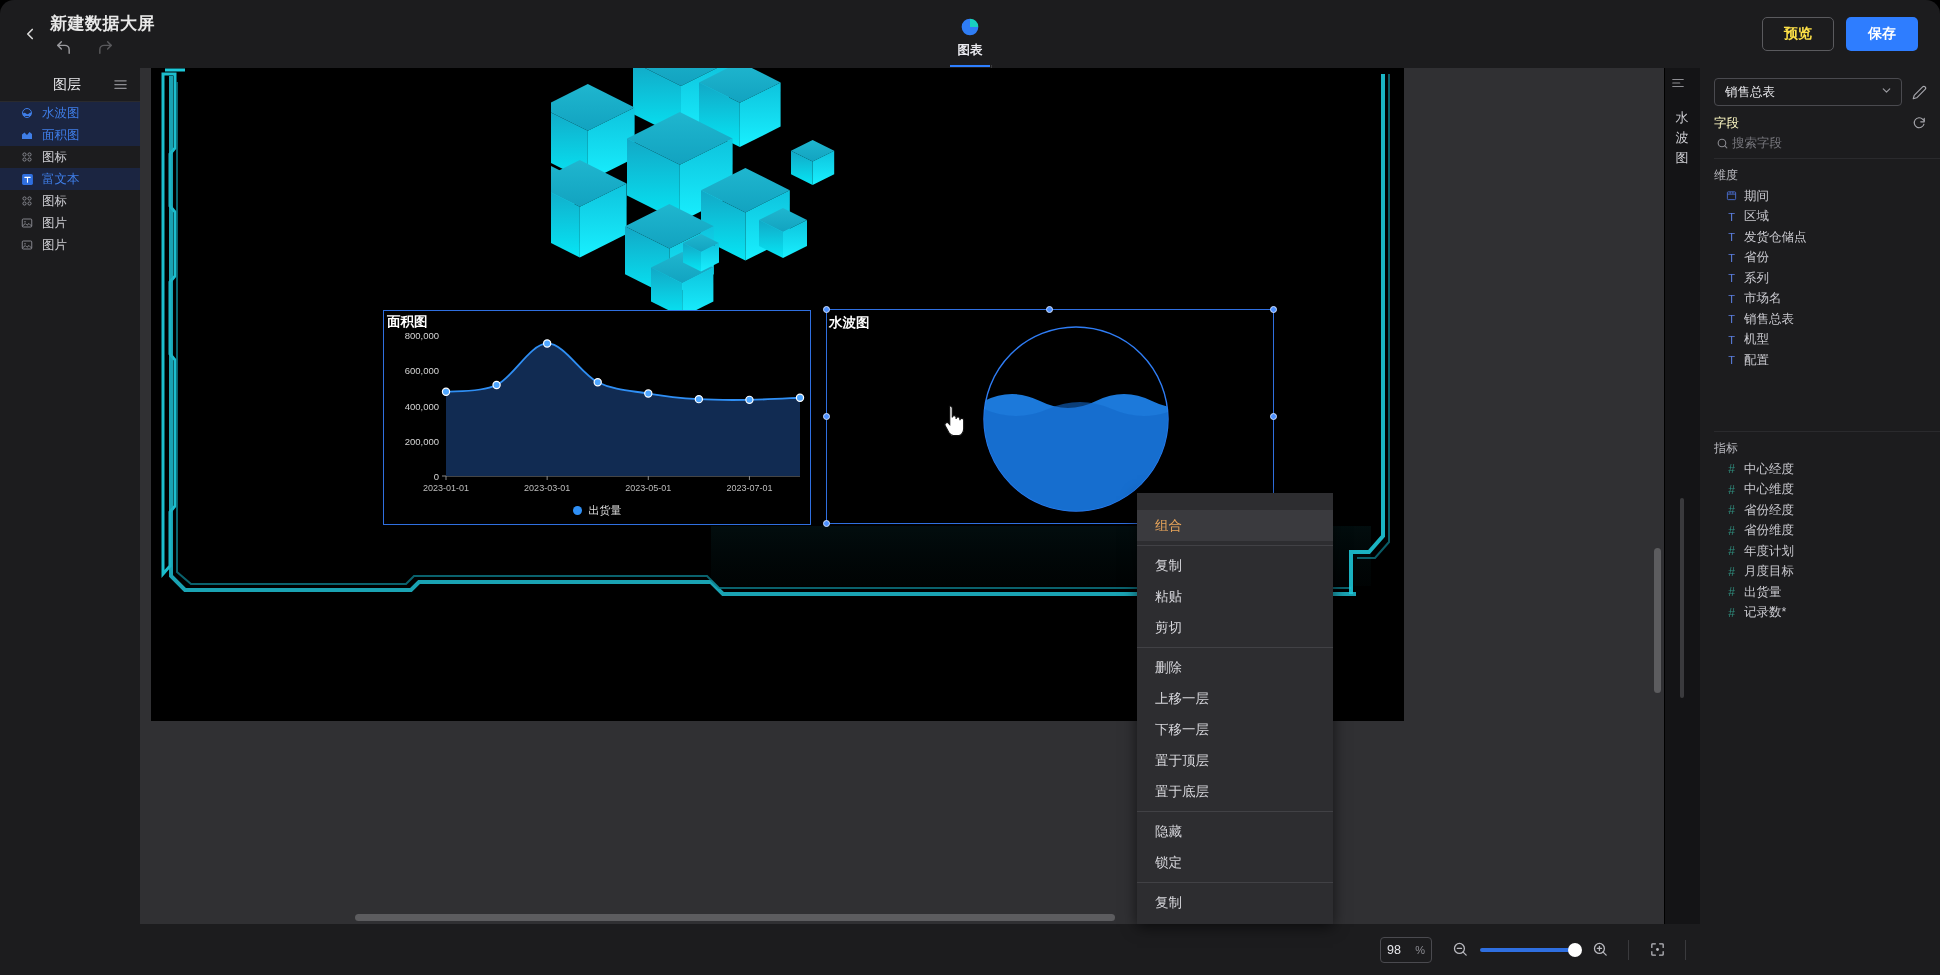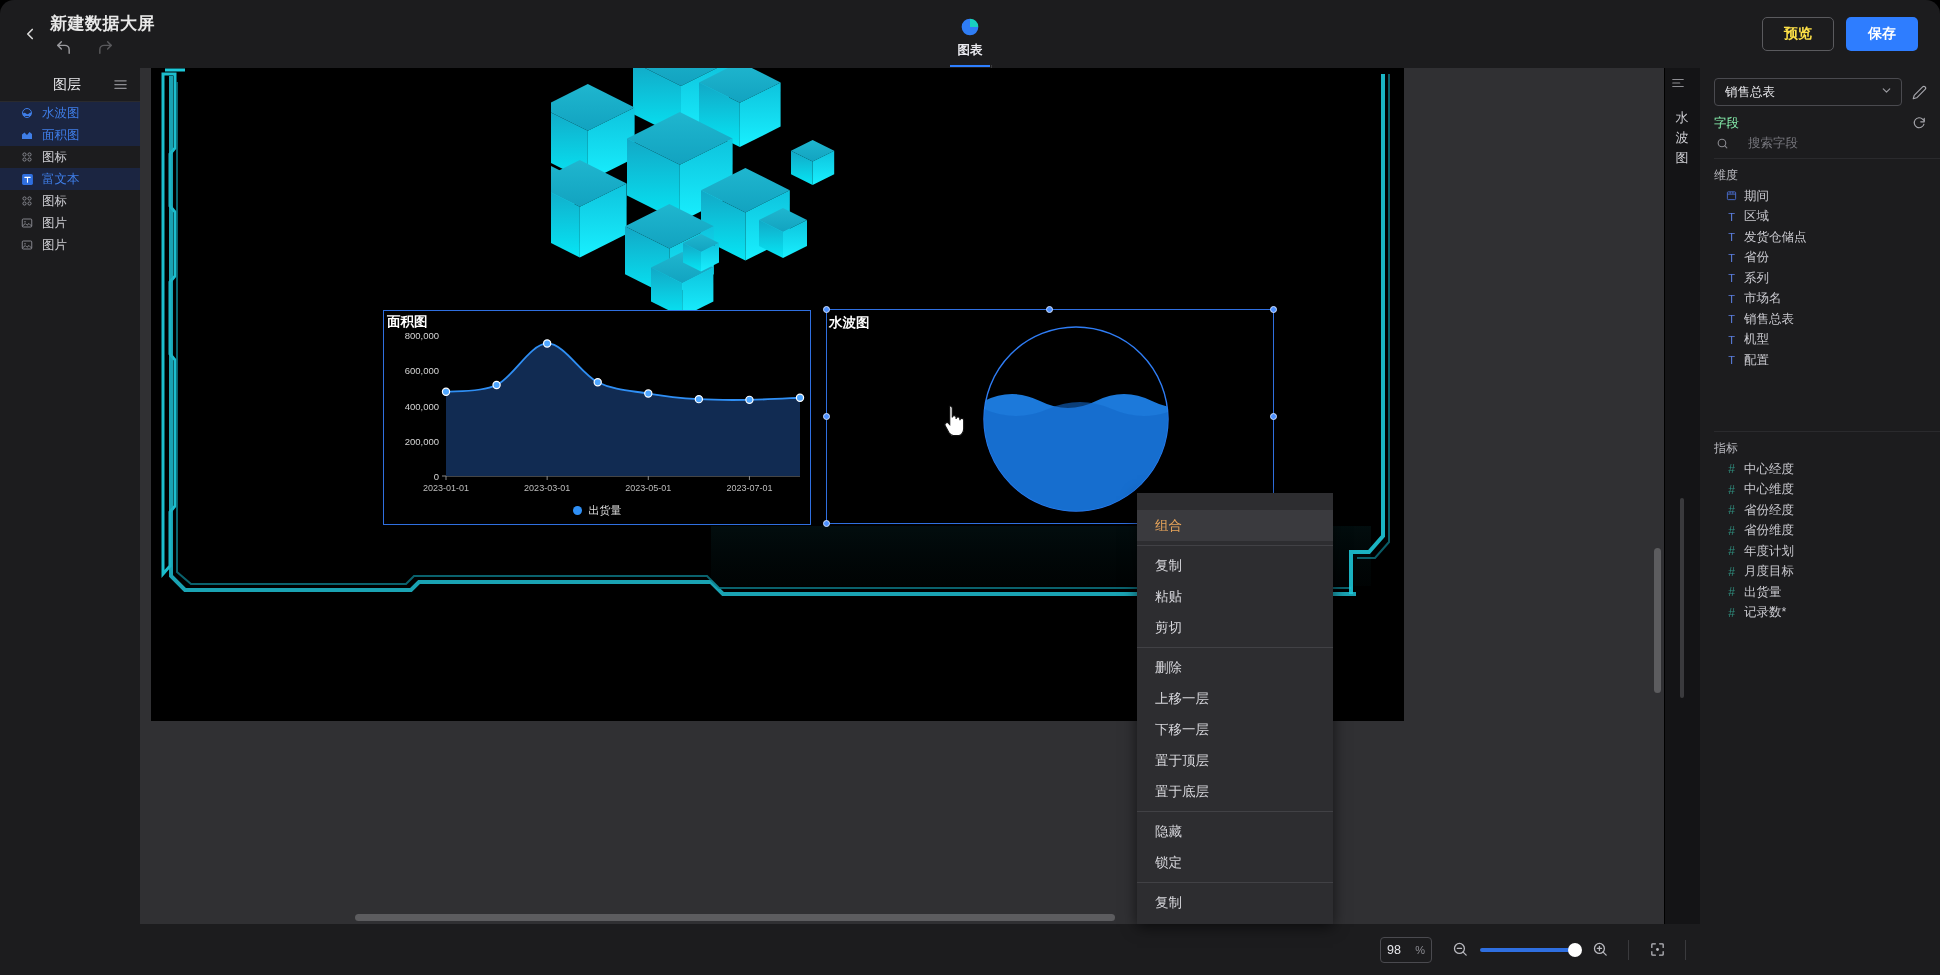--- a/index.html
+++ b/index.html
@@ -111,23 +111,23 @@
     display: flex; align-items: center; justify-content: space-between;
     padding: 0 8px 0 10px; color: #e6e6ea; font-size: 12.5px; cursor: pointer;
     background: #1c1c1e;
   }
   .ds-select .chev { color: #9a9aa0; }
   .icon-btn { width: 18px; height: 18px; color: #a8a8ae; cursor: pointer;
     display: flex; align-items: center; justify-content: center; flex:none; }
 
   .fields-row { display:flex; align-items:center; justify-content:space-between;
     padding: 4px 12px 2px 14px; }
-  .fields-row .t { color: #86efac; font-size: 12.5px; }
-
-  .search-box { display:flex; align-items:center; gap:19px; padding: 2px 12px 8px 16px; }
+  .fields-row .t { color: #fef9c3; font-size: 12.5px; }
+
+  .search-box { display:flex; align-items:center; gap:3px; padding: 2px 12px 8px 16px; }
   .search-box .si { color:#8b8b91; display:flex; }
   .search-box input {
     background: transparent; border: none; outline: none; color: #dadade;
     font-size: 12.5px; width: 170px; font-family: inherit;
   }
   .search-box input::placeholder { color: #76767c; }
 
   .sep-line { height:1px; background:#2a2a2d; margin: 0 0 0 14px; }
 
   .grp-title { color: #b9b9bf; font-size: 12px; padding: 8px 0 2px 14px; }

